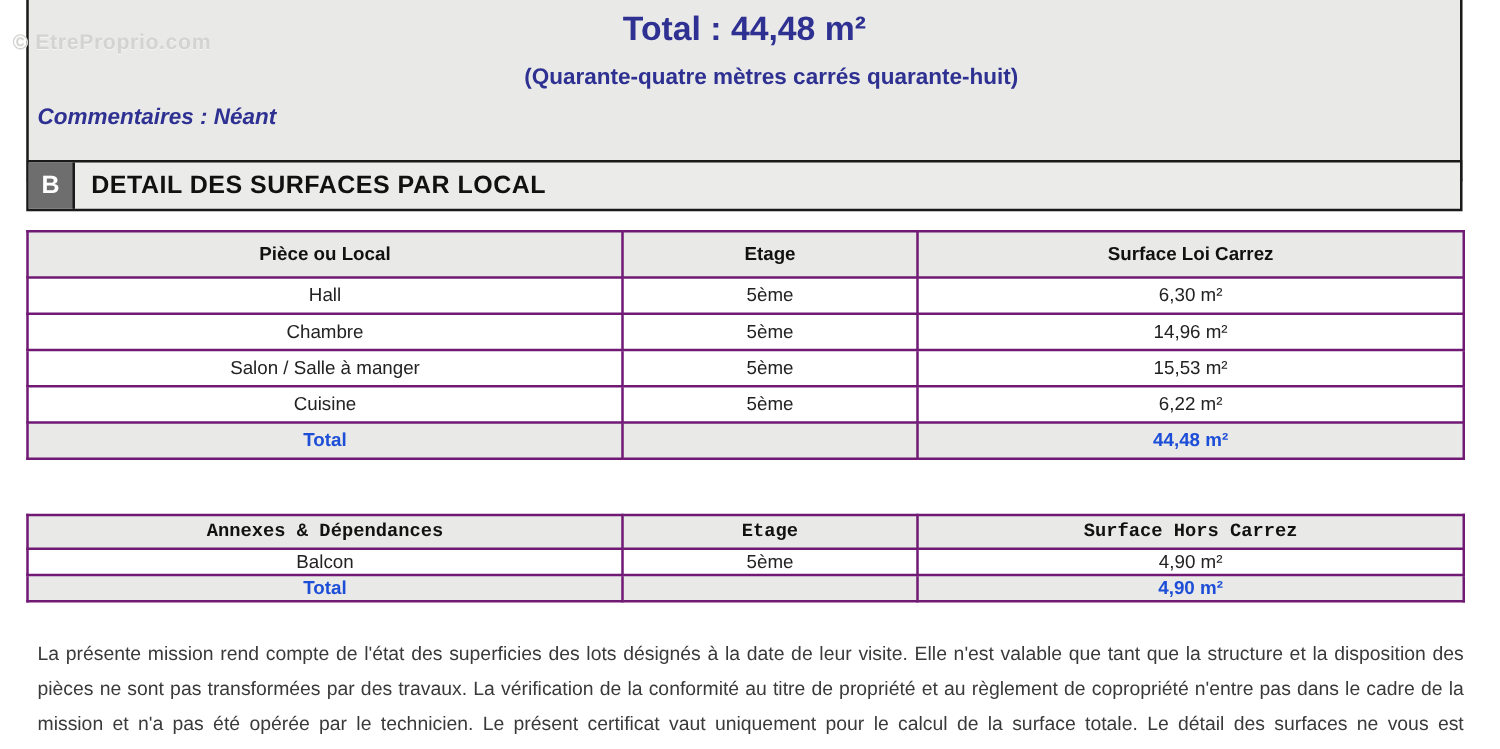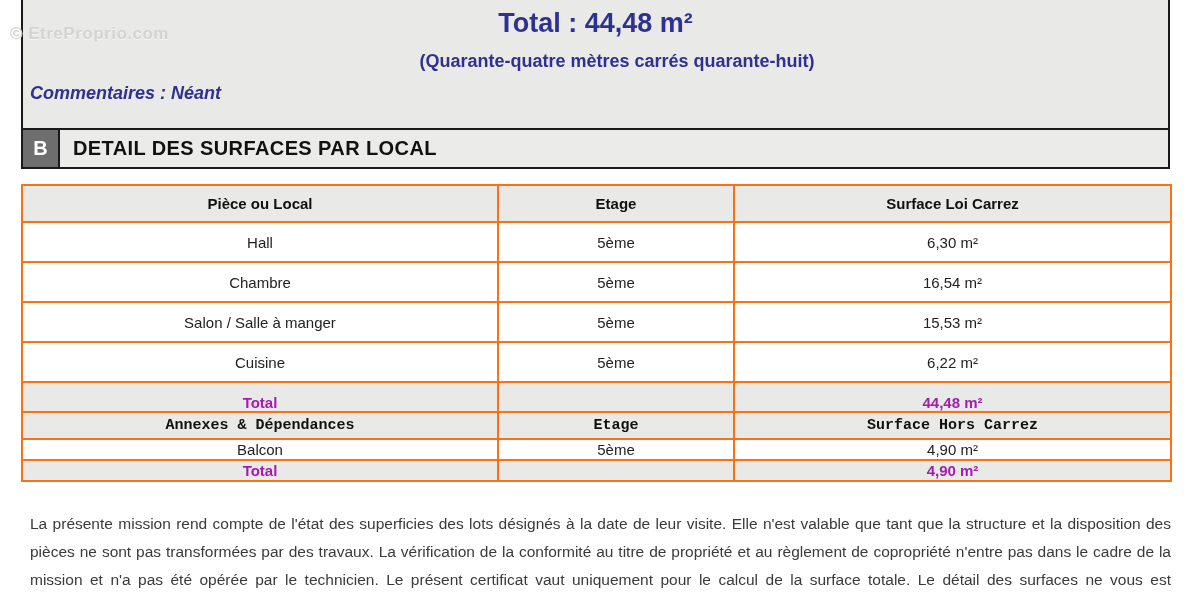--- a/index.html
+++ b/index.html
@@ -75,43 +75,43 @@
 
   
   table.surface {
     position:absolute; left:21px;
     width:1149px;
     border-collapse:collapse;
     table-layout:fixed;
     font-size:15px;
   }
   table.surface td, table.surface th {
-    border:2px solid #f97316;
+    border:2px solid #701a75;
     text-align:center;
     padding:0 4px;
     color:#222222;
   }
   table.surface th {
     background:#e9e9e7;
     font-weight:bold;
     color:#111111;
   }
   .tbl-1 { top:184px; }
   .tbl-1 th { height:37px; }
-  .tbl-1 td { height:40px; }
+  .tbl-1 td { height:29px; }
   .tbl-2 { top:411px; }
   .tbl-2 th { height:27px;font-family:Liberation Mono, monospace; }
   .tbl-2 td { height:21px; }
   .col-piece   { width:476px; }
   .col-etage   { width:236px; }
   .col-surface { width:437px; }
   tr.total-row td {
     background:#e9e9e7;
     font-weight:bold;
-    color:#a21caf;
+    color:#1d4ed8;
   }
 
   
   .footer-note {
     position:absolute; left:30px; top:494px;
     width:1141px;
     font-size:15.5px;
     line-height:28px;
     text-align:justify;
     color:#3a3a3a;
@@ -146,21 +146,21 @@
     <th>Surface Loi Carrez</th>
   </tr>
   <tr>
     <td>Hall</td>
     <td>5ème</td>
     <td>6,30 m²</td>
   </tr>
   <tr>
     <td>Chambre</td>
     <td>5ème</td>
-    <td>16,54 m²</td>
+    <td>14,96 m²</td>
   </tr>
   <tr>
     <td>Salon / Salle à manger</td>
     <td>5ème</td>
     <td>15,53 m²</td>
   </tr>
   <tr>
     <td>Cuisine</td>
     <td>5ème</td>
     <td>6,22 m²</td>

